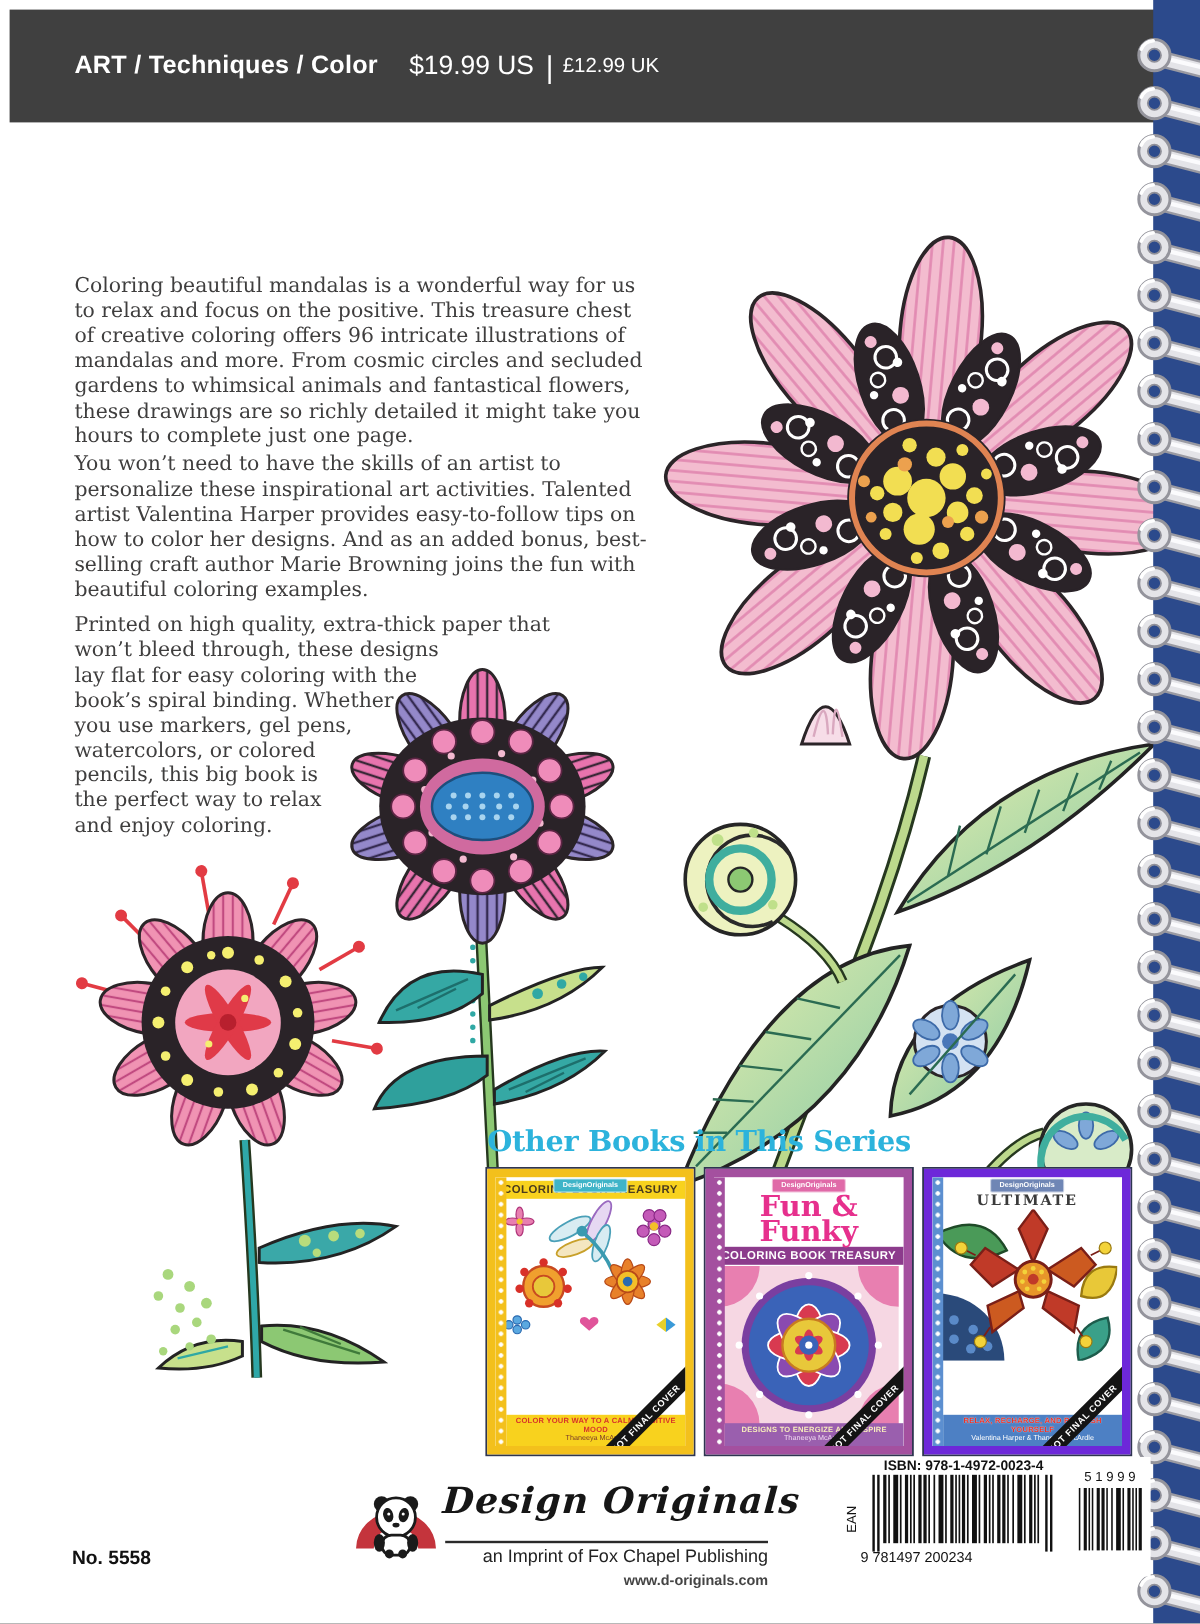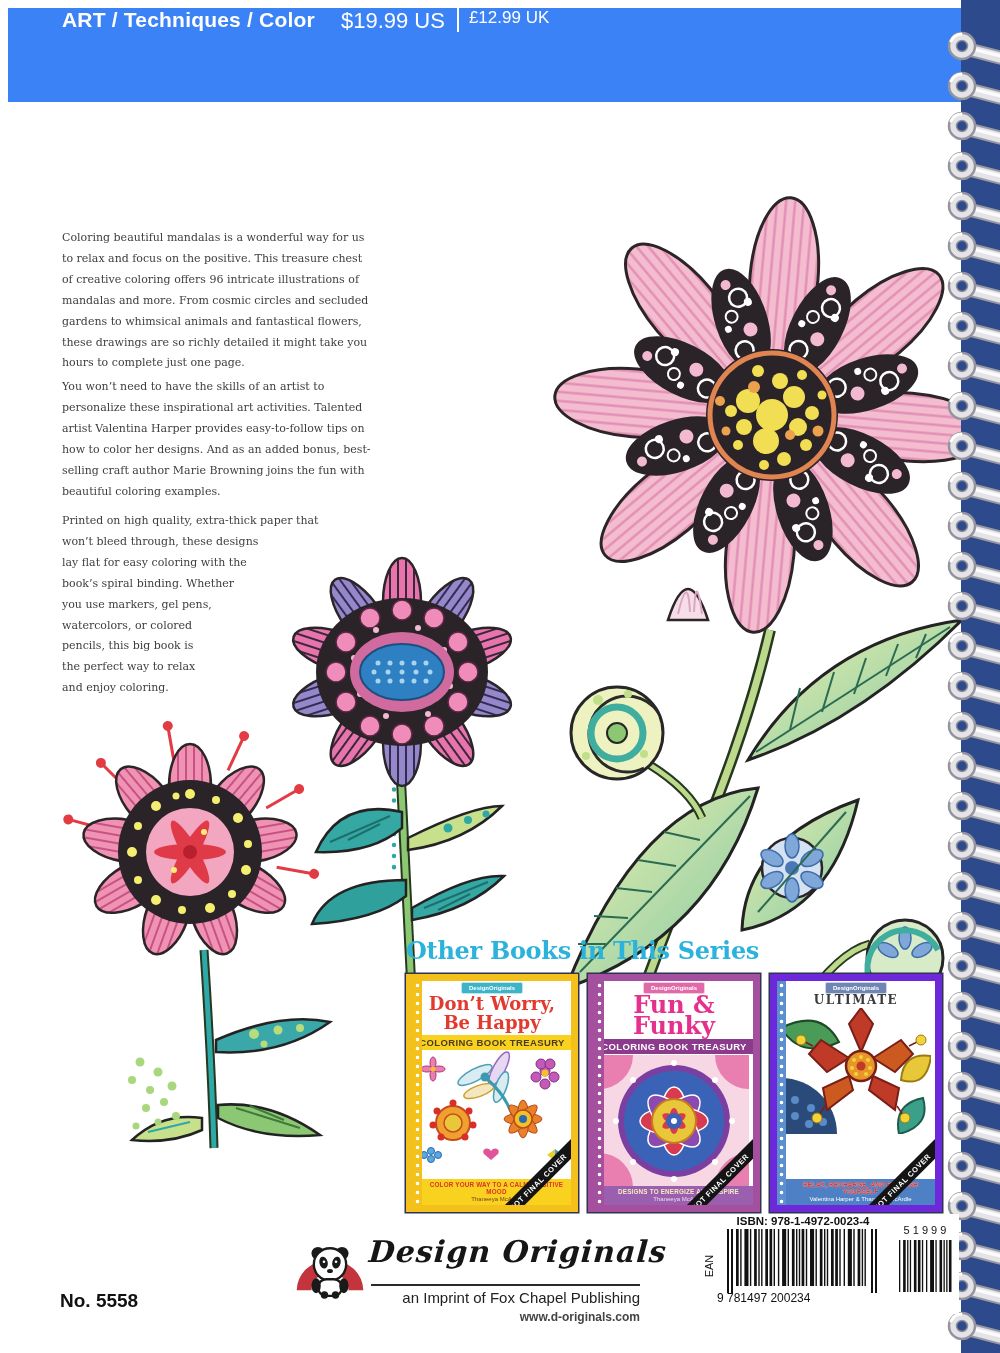--- a/index.html
+++ b/index.html
@@ -1,33 +1,33 @@
 <!DOCTYPE html>
 <html><head>
 <meta charset="utf-8">
 <style>
   html,body{margin:0;padding:0;background:#888;}
   .page{position:relative;width:1000px;height:1353px;background:#ffffff;overflow:hidden;
         font-family:"DejaVu Serif", serif;}
   
-  .topbar{position:absolute;left:8px;top:8px;right:0;height:94px;background:#3b82f6;
-          display:flex;align-items:flex-start;padding-left:54px;box-sizing:border-box;color:#fff;
+  .topbar{position:absolute;left:8px;top:8px;right:0;height:94px;background:#404040;
+          display:flex;align-items:center;padding-left:54px;box-sizing:border-box;color:#fff;
           font-family:"Liberation Sans", sans-serif;}
   .topbar .cat{font-weight:bold;font-size:21px;letter-spacing:.2px;}
   .topbar .usd{font-size:22px;margin-left:26px;}
   .topbar .sep{display:inline-block;width:2px;height:24px;background:#fff;margin:0 10px -5px 12px;}
   .topbar .gbp{font-size:17px;}
   
   .strip{position:absolute;right:0;top:0;width:39px;height:1353px;background:#2c4a8c;}
   #coils{position:absolute;right:0;top:0;width:64px;height:1353px;}
   
   .headline{position:absolute;left:62px;top:148px;width:880px;margin:0;
             font-size:32px;font-weight:bold;color:#189dc5;letter-spacing:-.5px;}
   .para{position:absolute;left:62px;width:560px;margin:0;color:#3f3e3e;
-        font-size:11px;line-height:20.9px;white-space:pre-line;}
+        font-size:17px;line-height:20.9px;white-space:pre-line;}
   #p1{top:228px;} #p2{top:377px;} #p3{top:511px;}
   
   #art{position:absolute;left:0;top:0;width:1000px;height:1353px;pointer-events:none;}
   
   .series-heading{position:absolute;left:406px;top:936px;margin:0;font-size:24px;
                   font-weight:bold;color:#2cb3dc;letter-spacing:-.3px;}
   .covers{position:absolute;left:406px;top:974px;display:flex;gap:10px;}
   .cover{position:relative;width:158px;height:224px;background:#fff;overflow:hidden;
          box-shadow:0 0 0 1.5px #2e3550;}
   .cover.c1{border:7px solid #f3c01c;}
@@ -68,21 +68,21 @@
   .logoblock{position:absolute;left:293px;top:1232px;width:347px;height:100px;}
   .logoicon{position:absolute;left:0;top:2px;}
   .pubname{position:absolute;left:76px;top:2px;margin:0;font-style:italic;font-weight:bold;
            font-size:30px;color:#161616;letter-spacing:1px;white-space:nowrap;transform:skewX(-4deg);}
   .logorule{position:absolute;left:78px;right:0;top:52px;height:2px;background:#2a2a2a;}
   .imprint{position:absolute;right:0;top:57px;margin:0;font-family:"Liberation Sans",sans-serif;
            font-size:15px;color:#222;}
   .website{position:absolute;right:0;top:78px;margin:0;font-family:"Liberation Sans",sans-serif;
            font-size:12px;font-weight:bold;color:#444;}
   .itemno{position:absolute;left:60px;top:1290px;margin:0;font-family:"Liberation Sans",sans-serif;
-          font-size:19px;font-weight:bold;color:#111;text-align:right;}
+          font-size:16px;font-weight:bold;color:#111;text-align:right;}
   #bcsvg{position:absolute;left:703px;top:1214px;}
   .bc-text{font-family:"Liberation Sans",sans-serif;fill:#111;}
 </style>
 </head>
 <body>
 
 <div class="page">
 
   <svg id="art" viewBox="0 0 1000 1353">
     <defs>
@@ -670,22 +670,20 @@
 the perfect way to relax
 and enjoy coloring.</p>
 
   <h2 class="series-heading">Other Books in This Series</h2>
 
   <div class="covers">
 
     <div class="cover c1">
       <div class="dots"></div>
       <div class="pill">DesignOriginals</div>
-      <h3 class="cv-title">Don’t Worry,
-Be Happy</h3>
       <div class="banner">COLORING BOOK TREASURY</div>
       <svg class="cv-art" width="150" height="112" viewBox="0 0 150 112">
         <g stroke="#4aa0b8" fill="#d8ecf2" stroke-width="1.5">
           <ellipse cx="58" cy="24" rx="19" ry="6" transform="rotate(-28 58 24)"></ellipse>
           <ellipse cx="82" cy="18" rx="19" ry="6" transform="rotate(-62 82 18)" fill="#e6d8f2" stroke="#9a6ac0"></ellipse>
           <ellipse cx="62" cy="40" rx="16" ry="5.5" transform="rotate(-20 62 40)" fill="#f4e6c0" stroke="#c8a02a"></ellipse>
           <ellipse cx="84" cy="36" rx="16" ry="5.5" transform="rotate(-70 84 36)"></ellipse>
         </g>
         <path d="M70 28 C84 40 92 54 96 66" stroke="#3a9ab0" stroke-width="3" fill="none"></path>
         <circle cx="68" cy="26" r="4.5" fill="#3a9ab0"></circle>

